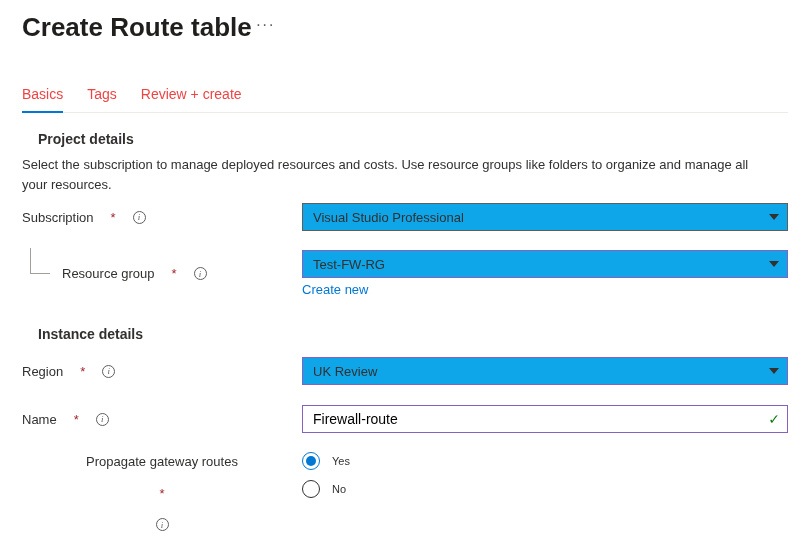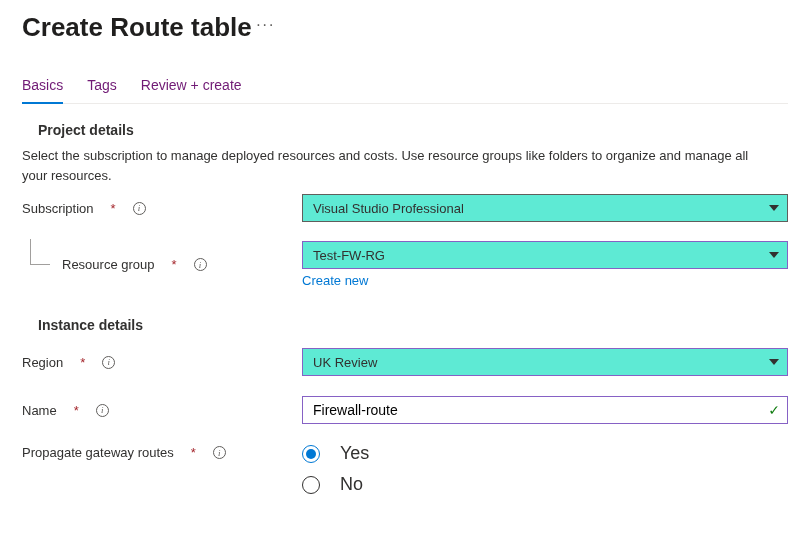--- a/index.html
+++ b/index.html
@@ -4,25 +4,25 @@
   <style>
     * { box-sizing: border-box; margin: 0; padding: 0; }
     body {
       font-family: "Segoe UI", -apple-system, sans-serif;
       font-size: 13px;
       color: #323130;
       background: #fff;
       padding: 12px 22px;
       width: 810px;
     }
-    .header { display: flex; align-items: flex-start; gap: 4px; margin-bottom: 28px; }
+    .header { display: flex; align-items: flex-start; gap: 4px; margin-bottom: 37px; }
     h1 { font-size: 26px; font-weight: 600; color: #201f1e; }
     .more-dots { font-size: 16px; color: #605e5c; letter-spacing: 1px; cursor: pointer; padding-top: 4px; }
     .tabs { display: flex; gap: 24px; border-bottom: 1px solid #edebe9; margin-bottom: 18px; }
-    .tab { padding: 6px 0 10px; font-size: 14px; color: #701a75; cursor: pointer; position: relative; }
+    .tab { padding: 6px 0 10px; font-size: 14px; color: #ef4444; cursor: pointer; position: relative; }
     .tab.active { font-weight: 400; }
     .tab.active::after {
       content: ""; position: absolute; left: 0; right: 0; bottom: -1px;
       height: 2px; background: #0078d4;
     }
     .section-title { font-size: 14px; font-weight: 700; margin-bottom: 8px; padding-left: 16px; }
     .section-desc { font-size: 13px; color: #323130; line-height: 1.5; margin-bottom: 8px; max-width: 730px; }
     .form-row { display: flex; align-items: center; margin-bottom: 18px; min-height: 30px; }
     .form-row.indented .label-col { padding-left: 40px; position: relative; }
     .indent-bracket {
@@ -33,21 +33,21 @@
     .req { color: #a4262c; }
     .info-icon {
       width: 13px; height: 13px; border: 1px solid #605e5c; border-radius: 50%;
       display: inline-flex; align-items: center; justify-content: center;
       font-size: 9px; color: #605e5c; font-style: italic; font-family: Georgia, serif;
       cursor: help;
     }
     .field-col { flex: 1; max-width: 490px; position: relative; }
     .select-box {
       width: 100%; height: 28px; border: 1px solid #605e5c;
-      padding: 0 28px 0 10px; font-size: 13px; background: #5eead4;
+      padding: 0 28px 0 10px; font-size: 13px; background: #0ea5e9;
       display: flex; align-items: center; position: relative; cursor: pointer;
     }
     .select-box.purple { border-color: #8661c5; }
     .chevron {
       position: absolute; right: 8px; top: 50%; transform: translateY(-50%);
       width: 0; height: 0; border-left: 5px solid transparent;
       border-right: 5px solid transparent; border-top: 6px solid #323130;
       pointer-events: none;
     }
     .input-box {
@@ -55,21 +55,21 @@
       padding: 0 30px 0 10px; font-size: 14px; font-family: inherit;
       outline: none;
     }
     .check-icon {
       position: absolute; right: 8px; top: 50%; transform: translateY(-50%);
       color: #107c10; font-size: 14px; pointer-events: none;
     }
     .link { color: #0078d4; font-size: 13px; cursor: pointer; margin-top: 4px; display: inline-block; }
     .section-gap { margin-top: 29px; margin-bottom: 14px; }
     .radio-group { display: flex; flex-direction: column; gap: 10px; }
-    .radio-option { display: flex; align-items: center; gap: 20px; cursor: pointer; font-size: 18px; }
+    .radio-option { display: flex; align-items: center; gap: 12px; cursor: pointer; font-size: 11px; }
     .radio {
       width: 18px; height: 18px; border: 1px solid #323130; border-radius: 50%;
       display: inline-flex; align-items: center; justify-content: center; flex-shrink: 0;
     }
     .radio.selected { border-color: #0078d4; }
     .radio.selected::after {
       content: ""; width: 10px; height: 10px; background: #0078d4; border-radius: 50%;
     }
   </style>
 </head>
@@ -141,21 +141,21 @@
     <span class="req">*</span>
     <span class="info-icon">i</span>
   </div>
   <div class="field-col">
     <input class="input-box" type="text" value="Firewall-route" style="">
     <span class="check-icon">✓</span>
   </div>
 </div>
 
 <div class="form-row" style="align-items:flex-start;">
-  <div class="label-col" style="padding-top:2px;">
+  <div class="label-col" style="padding-top:2px;flex-direction:column;">
     <span>Propagate gateway routes</span>
     <span class="req">*</span>
     <span class="info-icon">i</span>
   </div>
   <div class="field-col">
     <div class="radio-group">
       <label class="radio-option">
         <span class="radio selected"></span>
         <span>Yes</span>
       </label>

